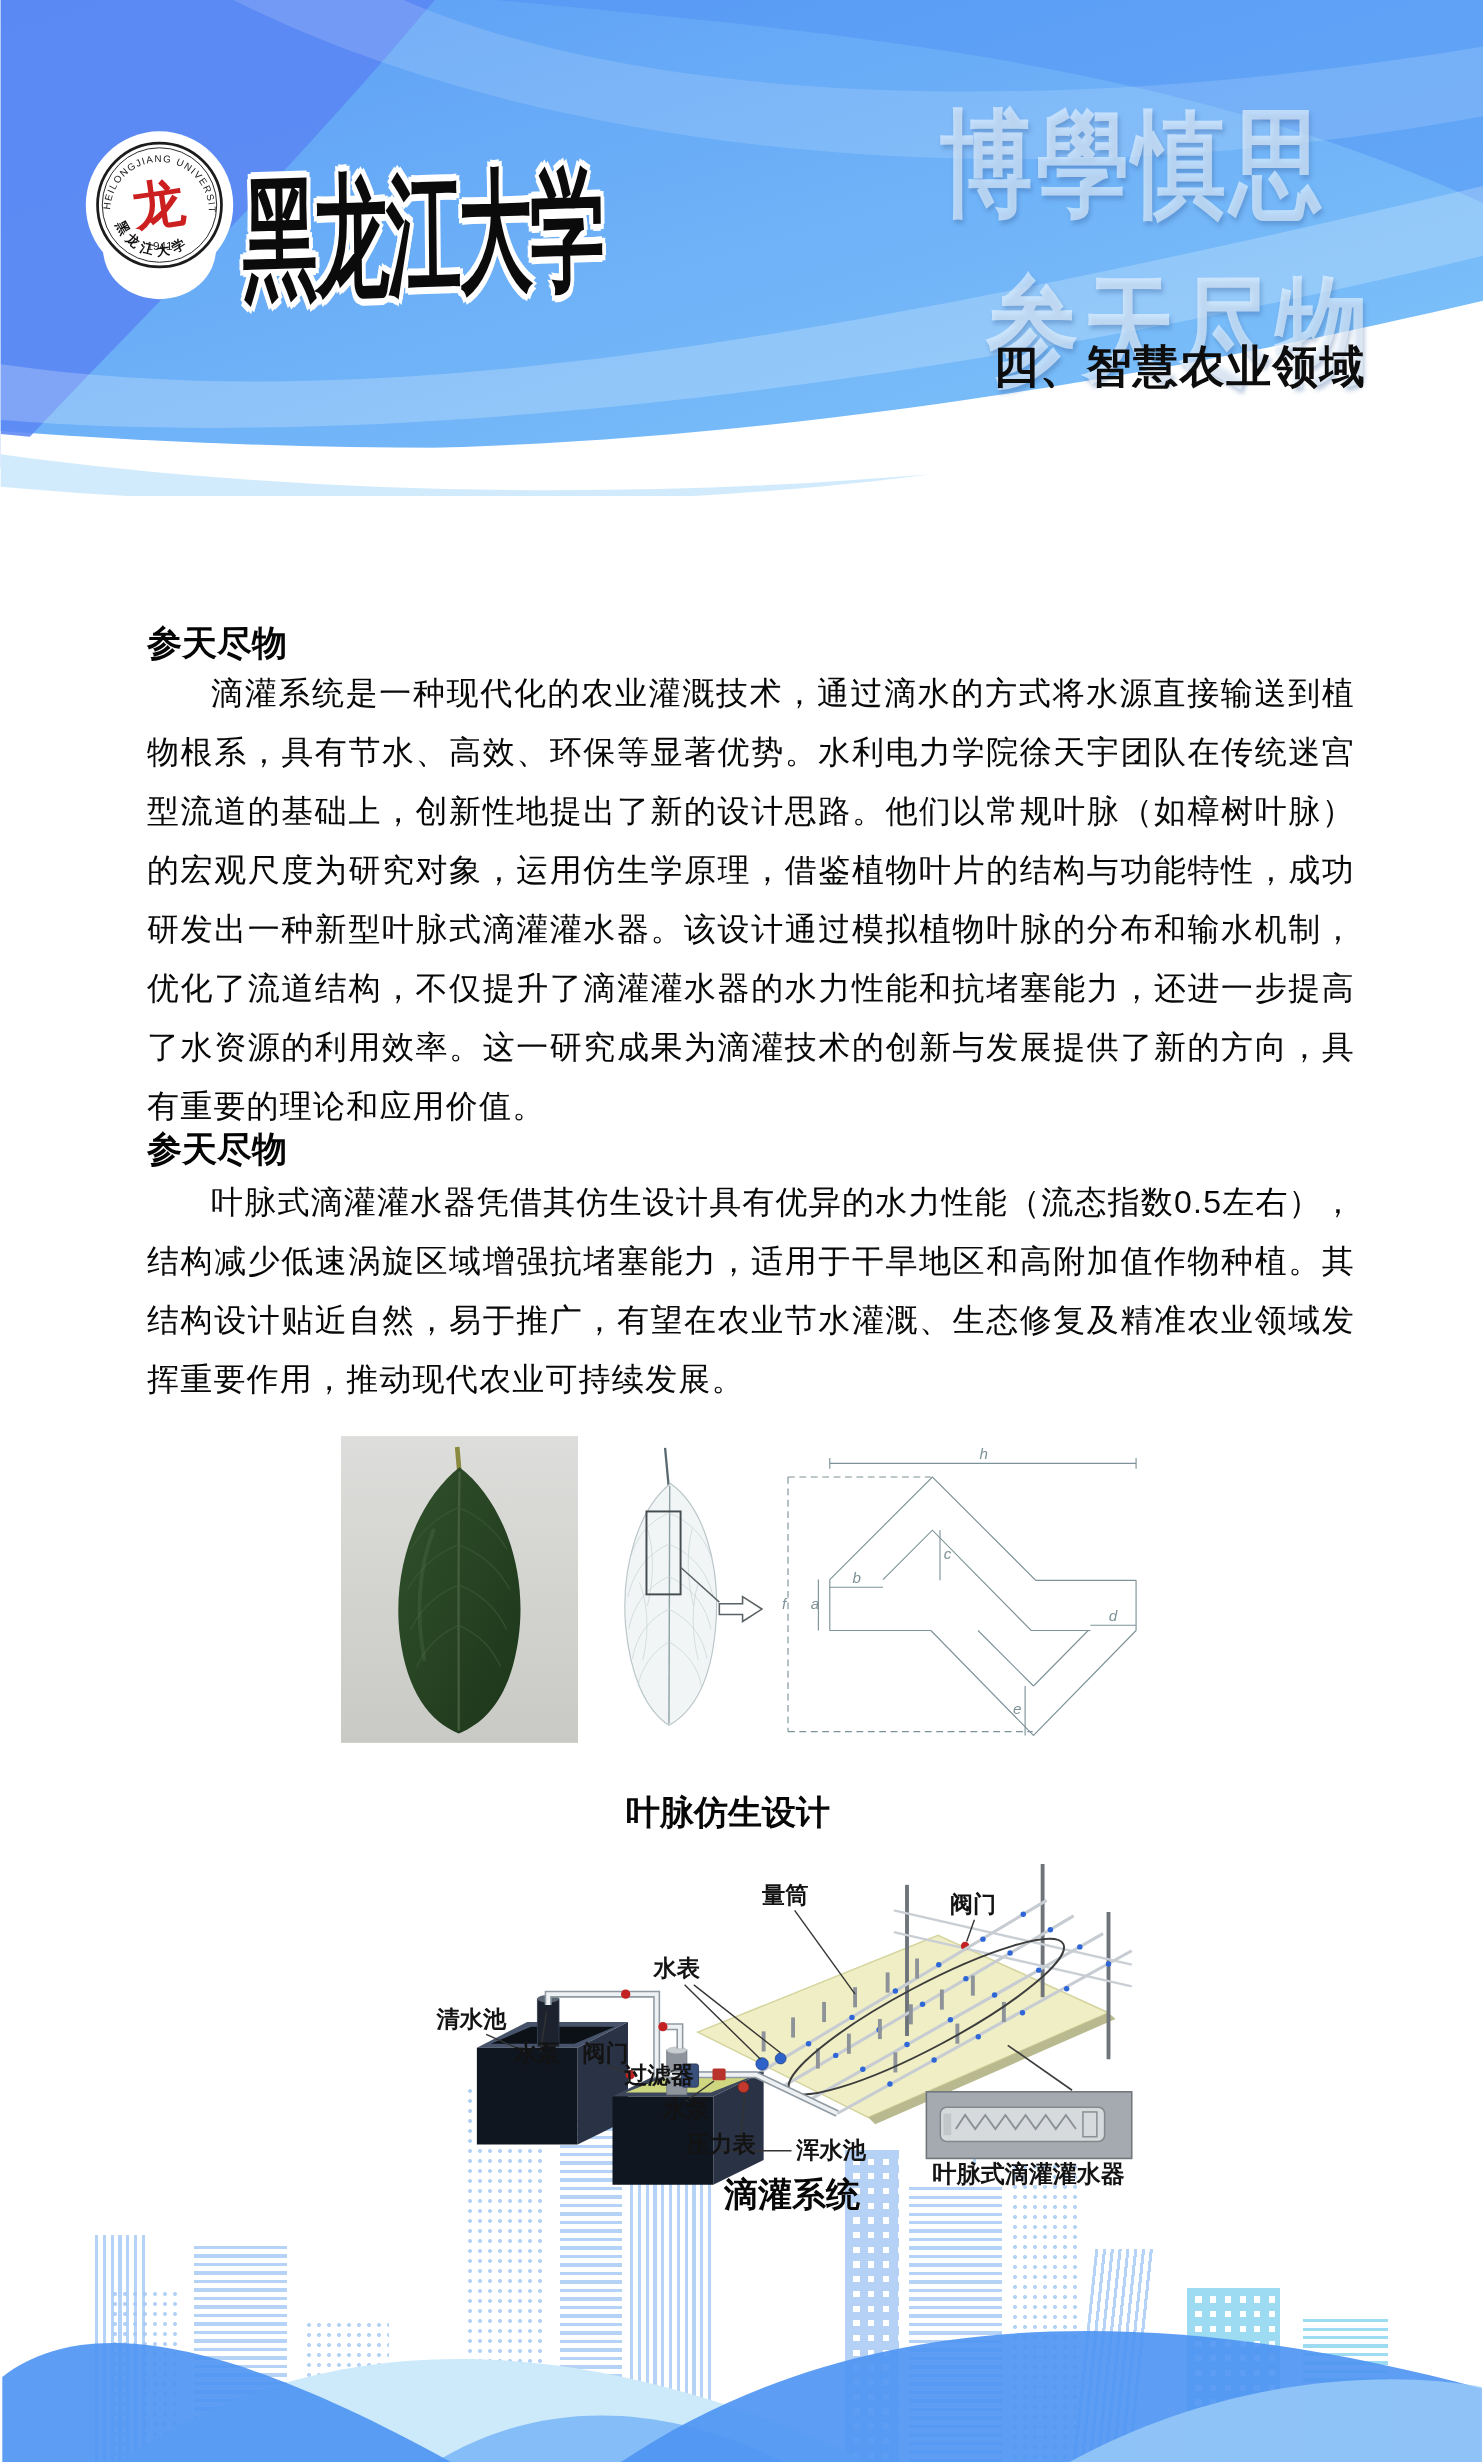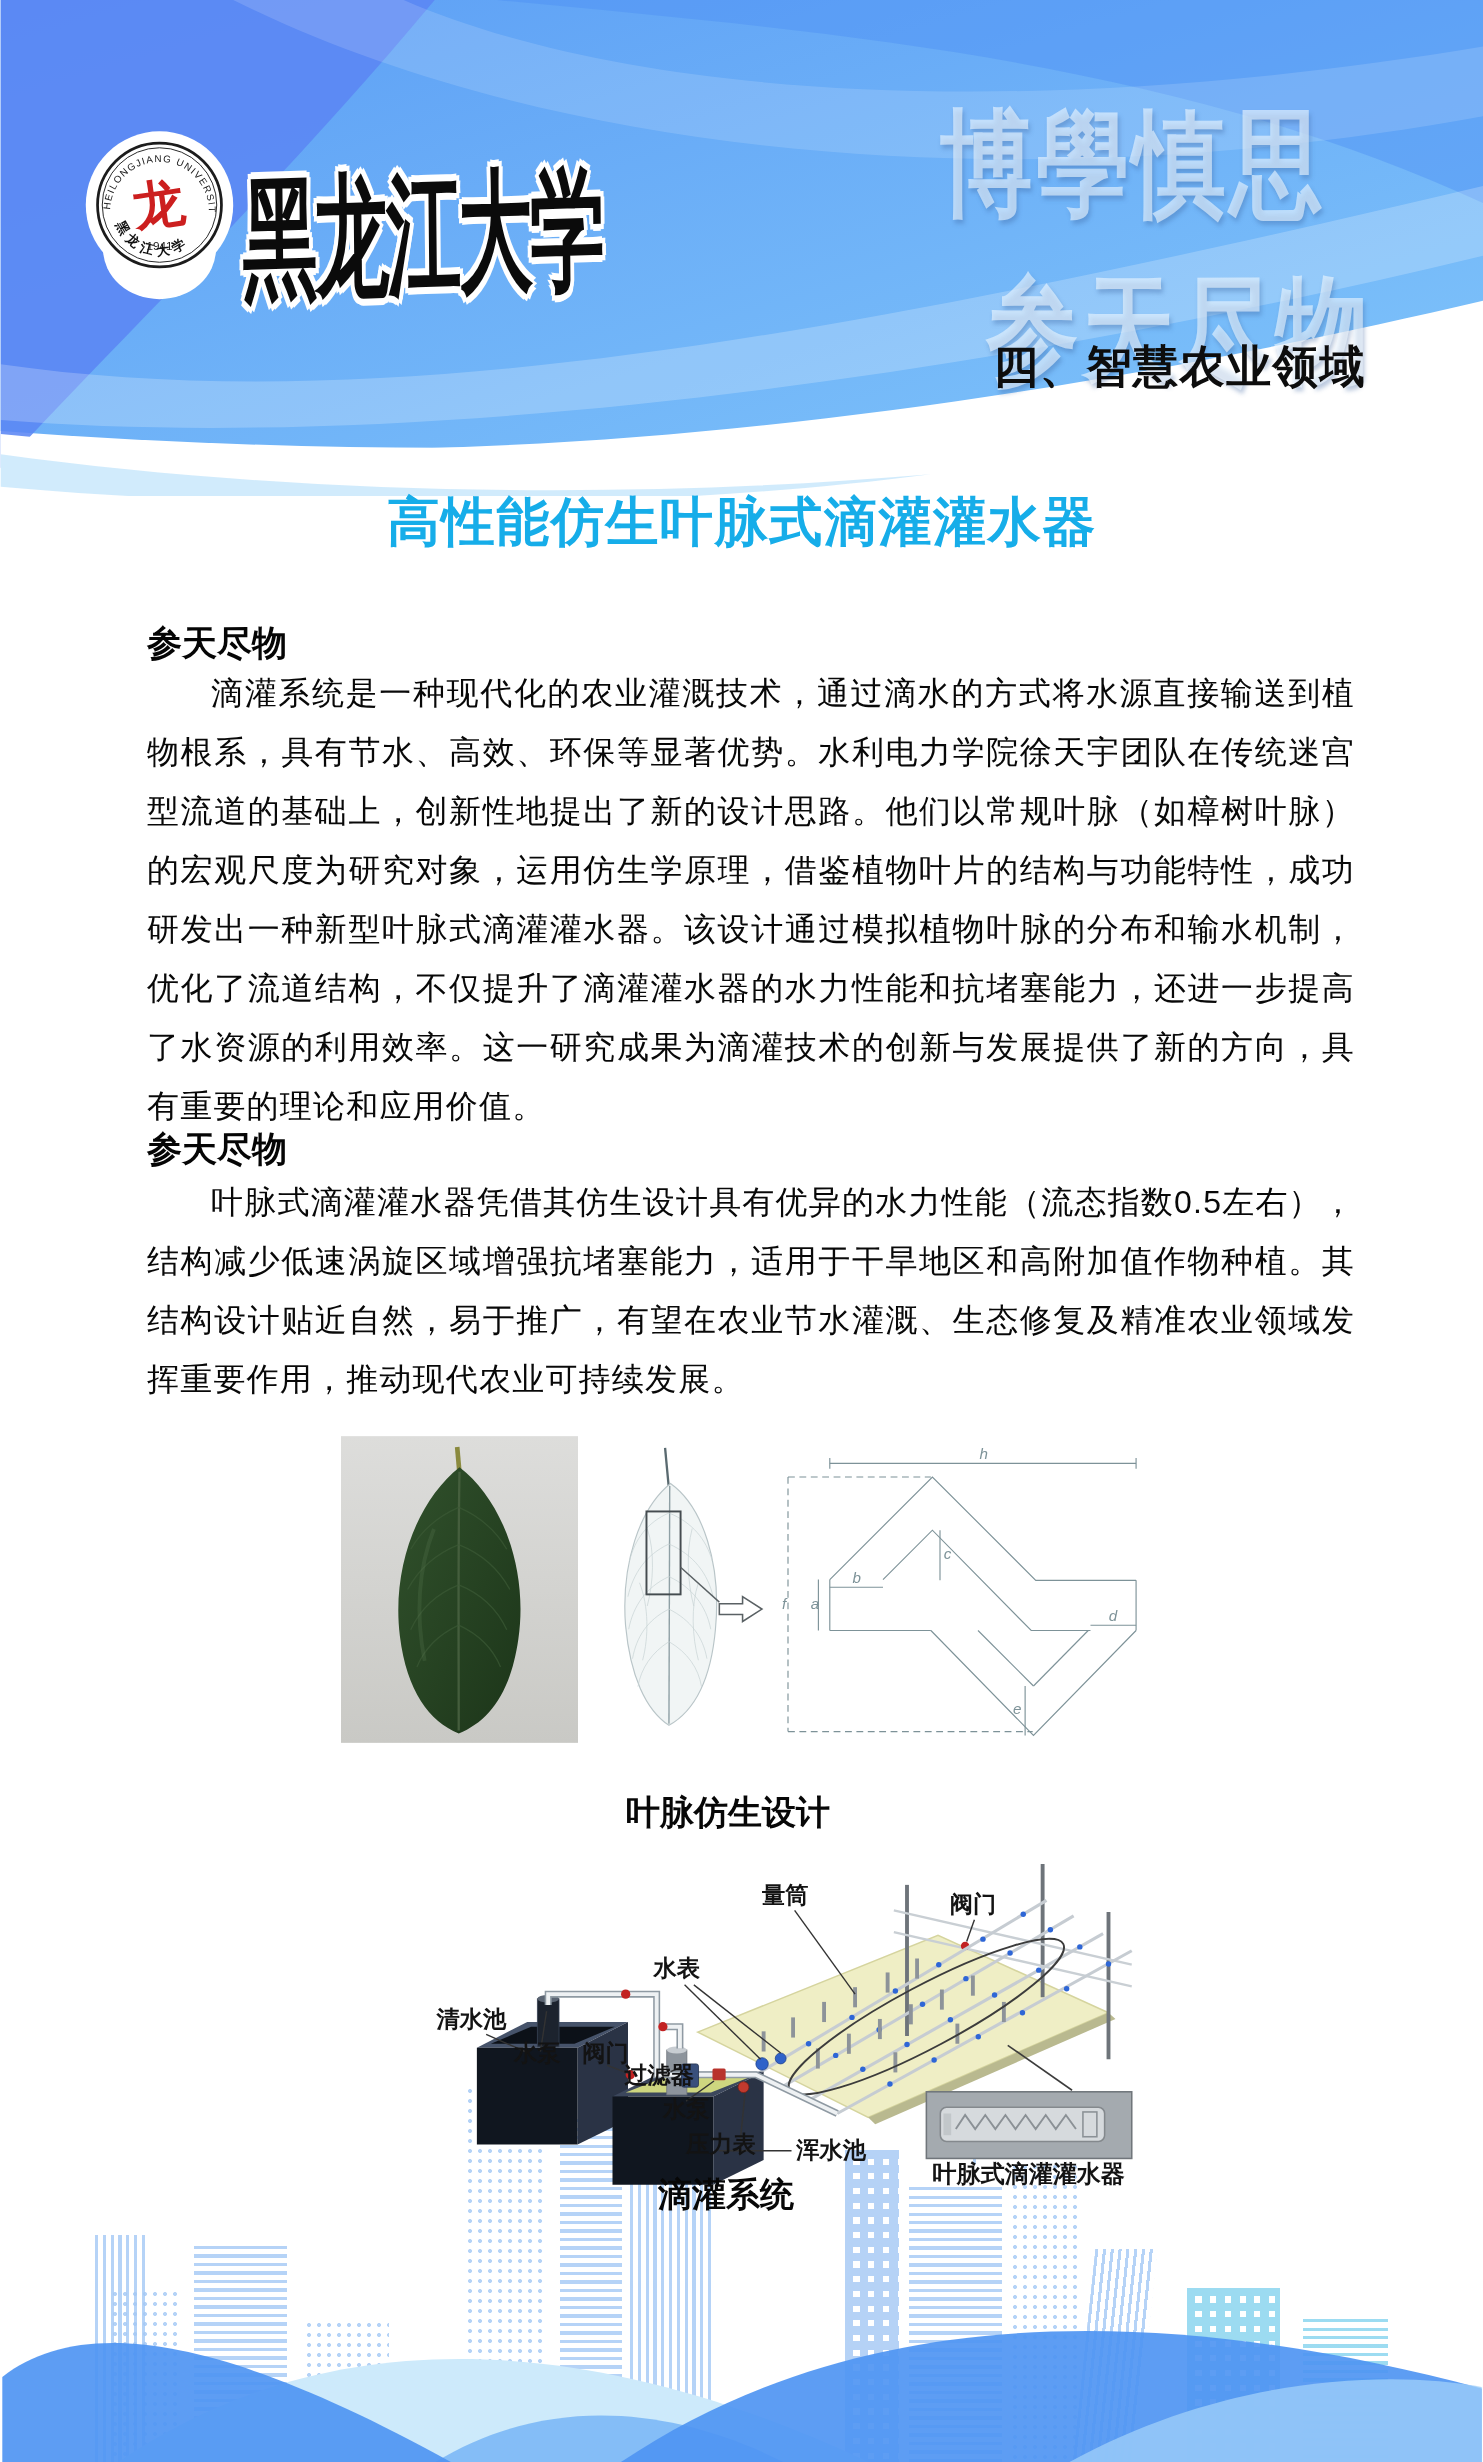--- a/index.html
+++ b/index.html
@@ -24,21 +24,21 @@
   .sec-head{left:147px;font-size:35px;font-weight:800;color:#050505;}
   .body-text{left:147px;width:1208px;font-size:32px;line-height:59px;color:#080808;
              text-align:justify;text-indent:2em;font-weight:500;letter-spacing:1.2px;}
   
   #leaf-photo{left:341px;top:1436px;width:237px;height:307px;}
   #vein-sketch{left:593px;top:1443px;width:186px;height:295px;}
   #vein-diagram{left:777px;top:1439px;width:402px;height:304px;}
   .fig-caption{font-size:34px;font-weight:600;color:#070707;text-align:center;}
   #caption-vein{left:573px;top:1754px;width:310px;margin-top:36px;}
   #system-diagram{left:430px;top:1819px;width:706px;height:372px;z-index:3;}
-  #caption-system{left:633px;top:2172px;width:186px;z-index:3;}
+  #caption-system{left:699px;top:2172px;width:186px;z-index:3;}
   
   #team{right:82px;top:2294px;font-size:51px;font-weight:900;color:#14b0ea;z-index:6;
         letter-spacing:1.6px;white-space:nowrap;
         text-shadow:-2.3px -2.3px 0 #fff,2.3px -2.3px 0 #fff,-2.3px 2.3px 0 #fff,2.3px 2.3px 0 #fff;}
   .bldg{position:absolute;opacity:.8;color:#a3c8f5;z-index:1;}
   .dots{background-image:radial-gradient(currentColor 1.9px,transparent 2.2px);background-size:10px 10px;}
   .hstripes{background-image:repeating-linear-gradient(to bottom,currentColor 0 3.1px,transparent 3.1px 8.5px);}
   .vstripes{background-image:repeating-linear-gradient(to right,currentColor 0 3.1px,transparent 3.1px 7.8px);}
   .grid{background-image:repeating-linear-gradient(to bottom,currentColor 0 8.5px,transparent 8.5px 14.7px),
                          repeating-linear-gradient(to right,currentColor 0 8.5px,transparent 8.5px 14.7px);}
@@ -86,21 +86,20 @@
       <textPath href="#arcBot" startOffset="0">黑龙江大学</textPath>
     </text>
   </svg>
 
   <div id="uni-name" class="abs">黑龙江大学</div>
 
   <div id="motto1" class="abs motto">博學慎思</div>
   <div id="motto2" class="abs motto">参天尽物</div>
 
   <div id="section-tag" class="abs">四、智慧农业领域</div>
-  <div id="main-title" class="abs">高性能仿生叶脉式滴灌灌水器</div>
 
   <div class="abs sec-head" style="top:620px;">参天尽物</div>
   <div class="abs body-text" style="top:664px;">滴灌系统是一种现代化的农业灌溉技术，通过滴水的方式将水源直接输送到植物根系，具有节水、高效、环保等显著优势。水利电力学院徐天宇团队在传统迷宫型流道的基础上，创新性地提出了新的设计思路。他们以常规叶脉（如樟树叶脉）的宏观尺度为研究对象，运用仿生学原理，借鉴植物叶片的结构与功能特性，成功研发出一种新型叶脉式滴灌灌水器。该设计通过模拟植物叶脉的分布和输水机制，优化了流道结构，不仅提升了滴灌灌水器的水力性能和抗堵塞能力，还进一步提高了水资源的利用效率。这一研究成果为滴灌技术的创新与发展提供了新的方向，具有重要的理论和应用价值。</div>
 
   <div class="abs sec-head" style="top:1126px;">参天尽物</div>
   <div class="abs body-text" style="top:1173px;">叶脉式滴灌灌水器凭借其仿生设计具有优异的水力性能（流态指数0.5左右），结构减少低速涡旋区域增强抗堵塞能力，适用于干旱地区和高附加值作物种植。其结构设计贴近自然，易于推广，有望在农业节水灌溉、生态修复及精准农业领域发挥重要作用，推动现代农业可持续发展。</div>
 
   <svg id="leaf-photo" class="abs" viewBox="0 0 306 396">
     <defs>
       <linearGradient id="gBgL" x1="0" y1="0" x2="0" y2="1">

